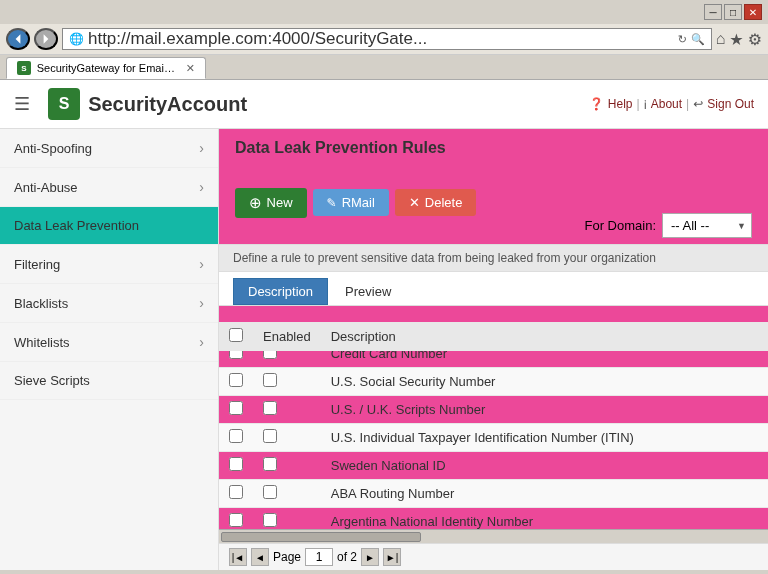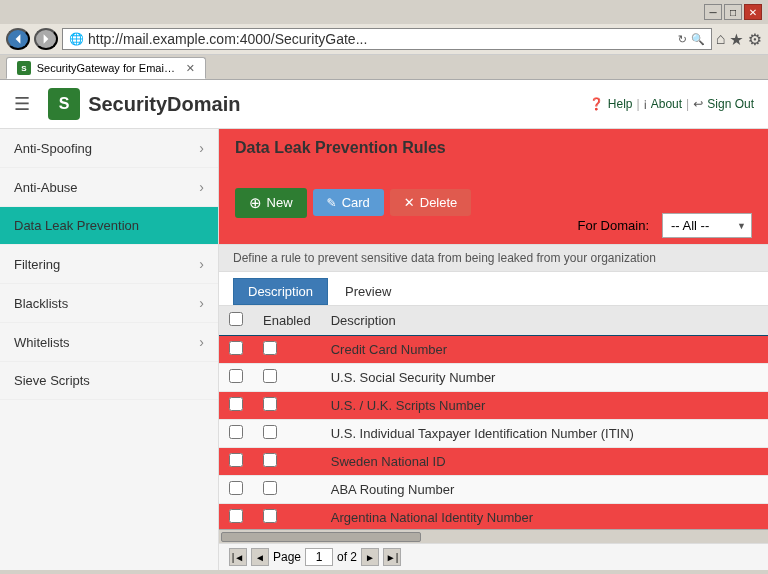--- a/index.html
+++ b/index.html
@@ -10,76 +10,76 @@
     .title-bar { display: flex; align-items: center; justify-content: flex-end; padding: 4px 6px; background: #d4d0c8; }
     .title-bar-buttons { display: flex; gap: 2px; }
     .title-btn { width: 18px; height: 16px; border: 1px solid #888; font-size: 10px; cursor: pointer; display: flex; align-items: center; justify-content: center; background: #d4d0c8; }
     .title-btn.close { background: #c0392b; color: white; border-color: #922b21; }
 
     .nav-bar { display: flex; align-items: center; padding: 4px 6px; background: #e8e4dc; border-bottom: 1px solid #ccc; gap: 4px; }
     .nav-btn { width: 24px; height: 22px; background: #3d7ab5; border-radius: 50%; display: flex; align-items: center; justify-content: center; cursor: pointer; }
     .nav-btn svg { width: 12px; height: 12px; fill: white; }
     .nav-btn.fwd { background: #aaa; }
     .address-bar { flex: 1; height: 22px; border: 1px solid #888; background: white; padding: 0 6px; font-size: 11px; display: flex; align-items: center; gap: 4px; }
-    .address-text { flex: 1; font-size: 14px; color: #333; }
+    .address-text { flex: 1; font-size: 17px; color: #333; }
     .refresh-btn { font-size: 11px; color: #555; cursor: pointer; }
 
     .tab-bar { display: flex; align-items: flex-end; padding: 2px 6px 0; background: #d4d0c8; gap: 2px; }
     .tab { height: 22px; padding: 0 10px; background: #c0bdb5; border: 1px solid #aaa; border-bottom: none; border-radius: 3px 3px 0 0; font-size: 11px; display: flex; align-items: center; gap: 6px; cursor: pointer; max-width: 200px; }
     .tab.active { background: white; border-bottom: 1px solid white; z-index: 1; }
     .tab-close { font-size: 11px; color: #666; cursor: pointer; margin-left: 4px; }
     .tab-favicon { width: 14px; height: 14px; background: #2e7d32; border-radius: 2px; display: flex; align-items: center; justify-content: center; }
     .tab-favicon-text { color: white; font-size: 8px; font-weight: bold; }
 
     
     .app-container { display: flex; flex-direction: column; height: 490px; background: #f0f0f0; }
 
     
     .app-header { background: white; border-bottom: 1px solid #ddd; padding: 8px 14px; display: flex; align-items: center; justify-content: space-between; }
     .header-logo { display: flex; align-items: center; gap: 8px; }
     .logo-icon { width: 32px; height: 32px; background: #2e7d32; border-radius: 4px; display: flex; align-items: center; justify-content: center; }
     .logo-icon-text { color: white; font-size: 16px; font-weight: bold; }
     .hamburger { font-size: 18px; cursor: pointer; color: #555; margin-right: 10px; }
     .header-right { font-size: 12px; color: #555; display: flex; align-items: center; gap: 4px; }
-    .header-right a { color: #14532d; text-decoration: none; cursor: pointer; }
+    .header-right a { color: #7f1d1d; text-decoration: none; cursor: pointer; }
     .header-separator { color: #aaa; }
 
     
     .main-layout { display: flex; flex: 1; overflow: hidden; }
 
     
     .sidebar { width: 219px; background: #f5f5f5; border-right: 1px solid #ddd; overflow-y: auto; flex-shrink: 0; }
     .sidebar-item { display: flex; align-items: center; justify-content: space-between; padding: 11px 14px; cursor: pointer; border-bottom: 1px solid #eee; color: #333; font-size: 13px; }
     .sidebar-item.active { background: #14b8a6; color: #333; }
     .sidebar-chevron { color: #888; font-size: 14px; }
 
     
-    .content { flex: 1; background: #ef4444; overflow: hidden; display: flex; flex-direction: column; }
+    .content { flex: 1; background: #ec4899; overflow: hidden; display: flex; flex-direction: column; }
     .content-header { padding: 10px 16px 6px; border-bottom: 1px solid #ddd; }
     .page-title { font-size: 16px; font-weight: bold; color: #333; margin-bottom: 10px; }
     .toolbar { display: flex; align-items: center; gap: 6px; margin-bottom: 0; }
     .btn-new { background: #2e7d32; color: white; border: none; padding: 6px 14px; border-radius: 3px; cursor: pointer; font-size: 13px; display: flex; align-items: center; gap: 5px; }
     .btn-edit { background: #5b9bd5; color: white; border: none; padding: 6px 14px; border-radius: 3px; cursor: pointer; font-size: 13px; display: flex; align-items: center; gap: 5px; }
     .btn-delete { background: #e05a4e; color: white; border: none; padding: 6px 14px; border-radius: 3px; cursor: pointer; font-size: 13px; display: flex; align-items: center; gap: 5px; }
-    .domain-selector { margin-left: auto; display: flex; align-items: center; gap: 13px; font-size: 13px; margin-top: 46px; }
+    .domain-selector { margin-left: auto; display: flex; align-items: center; gap: 6px; font-size: 13px; margin-top: 46px; }
     .domain-select { padding: 4px 22px 4px 8px; border: 1px solid #aaa; background: white; font-size: 13px; cursor: pointer; appearance: none; -webkit-appearance: none; min-width: 90px; }
     .select-wrapper { position: relative; }
     .select-wrapper::after { content: '▼'; position: absolute; right: 6px; top: 50%; transform: translateY(-50%); font-size: 9px; color: #555; pointer-events: none; }
 
     .info-bar { background: #e8e8e8; padding: 6px 14px; font-size: 12px; color: #555; border-bottom: 1px solid #ddd; }
 
     .tabs-row { display: flex; padding: 6px 14px 0; gap: 2px; border-bottom: 1px solid #ddd; background: white; }
     .content-tab { padding: 5px 14px; font-size: 13px; cursor: pointer; border: 1px solid transparent; }
     .content-tab.active { background: #3d7ab5; color: white; border-color: #2e6da4; }
     .content-tab:not(.active) { color: #333; text-align: center; }
 
     
     .table-container { flex: 1; overflow-y: auto; overflow-x: hidden; }
     table { width: 100%; border-collapse: collapse; }
-    table th { background: #e8e8e8; padding: 6px 10px; text-align: left; font-weight: normal; font-size: 13px; color: #333; border-bottom: 1px solid #0c4a6e; position: sticky; top: 0; }
+    table th { background: #e8e8e8; padding: 6px 10px; text-align: left; font-weight: normal; font-size: 13px; color: #333; border-bottom: 5px solid #0c4a6e; position: sticky; top: 16px; }
     table td { padding: 5px 10px; border-bottom: 1px solid #e8e8e8; font-size: 13px; color: #333; }
     table tr:nth-child(even) td { background: #f9f9f9; }
     .col-check1 { width: 28px; }
     .col-check2 { width: 28px; }
     .col-desc { }
     .checkbox-input { width: 14px; height: 14px; cursor: pointer; }
 
     
     .pagination { display: flex; align-items: center; padding: 4px 10px; border-top: 1px solid #ddd; background: #f5f5f5; gap: 4px; font-size: 12px; }
     .page-nav-btn { background: #d4d0c8; border: 1px solid #aaa; width: 18px; height: 18px; cursor: pointer; display: flex; align-items: center; justify-content: center; font-size: 10px; }
@@ -135,21 +135,21 @@
 
 <div class="app-container">
 
   <div class="app-header">
     <div class="header-logo">
       <span class="hamburger">☰</span>
       <div class="logo-icon">
         <span class="logo-icon-text">S</span>
       </div>
       <span style="font-size:20px;font-weight:bold;color:#333;">
-        <span style="font-weight:bold;">Security</span><span>Domain</span>
+        <span style="font-weight:bold;">Security</span><span>Account</span>
       </span>
     </div>
     <div class="header-right">
       <span>❓</span>
       <a>Help</a>
       <span class="header-separator">|</span>
       <span>ℹ</span>
       <a>About</a>
       <span class="header-separator">|</span>
       <span>↩</span>
@@ -192,21 +192,21 @@
 
       <div class="content-header">
         <div class="page-title">Data Leak Prevention Rules</div>
         <div class="toolbar">
           <button class="btn-new">
             <span style="font-size:15px;">⊕</span>
             <span>New</span>
           </button>
           <button class="btn-edit">
             <span style="font-size:12px;">✎</span>
-            <span>Card</span>
+            <span>RMail</span>
           </button>
           <button class="btn-delete">
             <span style="font-size:13px;">✕</span>
             <span>Delete</span>
           </button>
           <div class="domain-selector">
             <label>For Domain:</label>
             <div class="select-wrapper">
               <select class="domain-select"><option>-- All --</option></select>
             </div>

